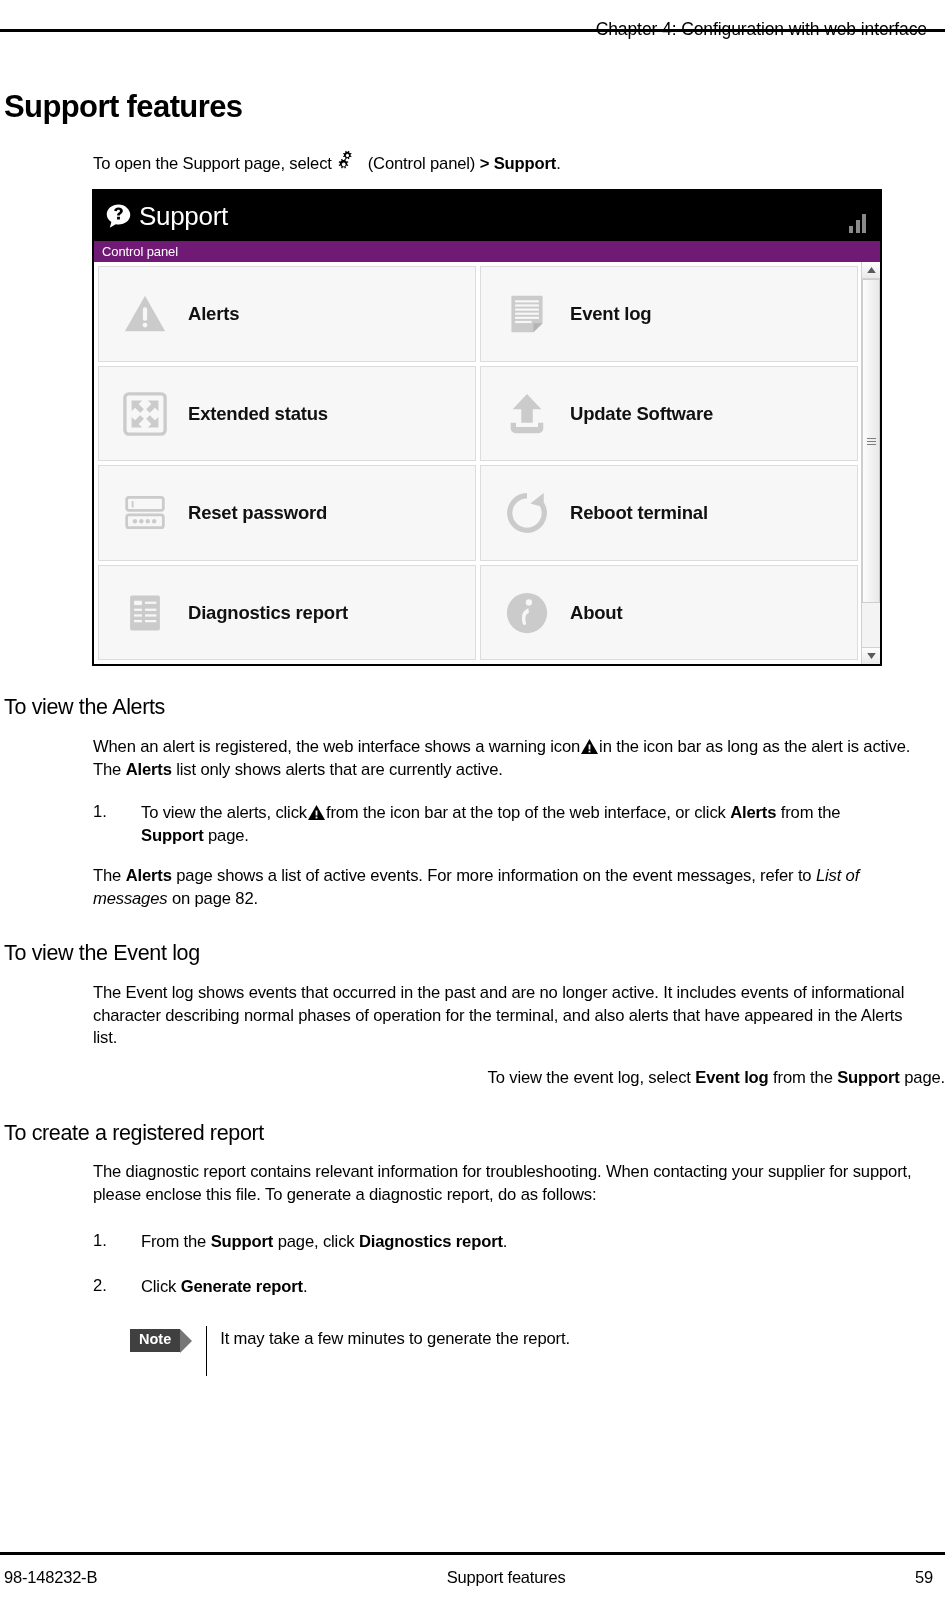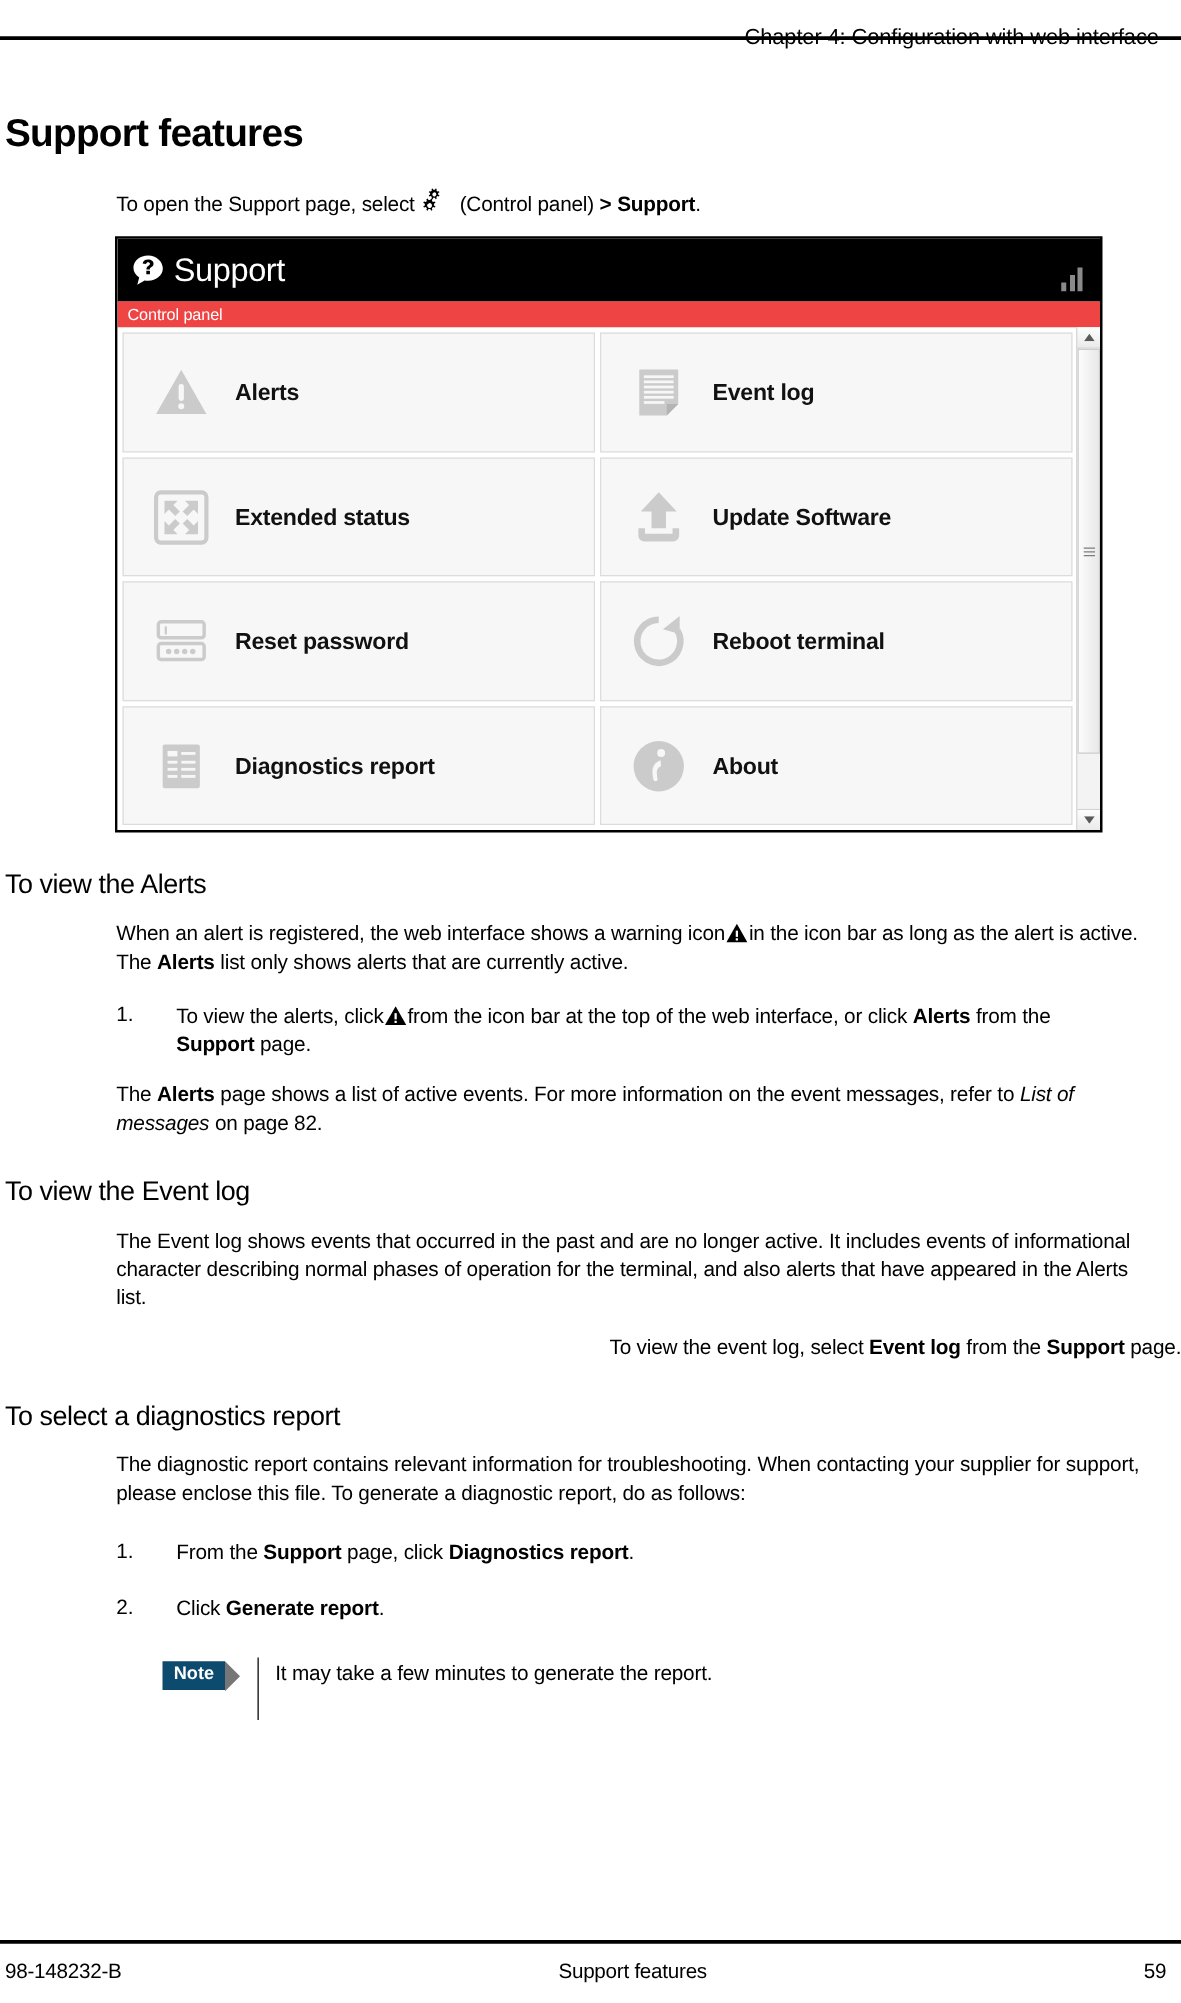--- a/index.html
+++ b/index.html
@@ -145,21 +145,21 @@
     display: block;
     width: 4px;
     background: #8a8a8a;
   }
   .sb1 { height: 7px; }
   .sb2 { height: 13px; }
   .sb3 { height: 19px; }
 
   .shot-breadcrumb {
     height: 21px;
-    background: #ef4444;
+    background: #701a75;
     color: #ffffff;
     font-size: 13px;
     display: flex;
     align-items: center;
     padding-left: 8px;
     letter-spacing: -0.1px;
   }
 
   .shot-body {
     position: absolute;
@@ -231,21 +231,21 @@
   }
 
   
   .note-box {
     display: flex;
     align-items: flex-start;
     margin-left: 130px;
   }
   .note-badge {
     position: relative;
-    background: #0c4a6e;
+    background: #404040;
     color: #ffffff;
     font-size: 14.5px;
     font-weight: bold;
     padding: 2px 9px 3px 9px;
     line-height: 1.2;
     margin-top: 3px;
     flex: 0 0 auto;
   }
   .note-badge::after {
     content: "";
@@ -523,21 +523,21 @@
   <p class="para indent" style="margin:16px 0 0 93px;width:830px;">The Event log shows events that occurred in the past and are no longer active. It includes events of informational character describing normal phases of operation for the terminal, and also alerts that have appeared in the Alerts list.</p>
 
   <p class="para indent" style="margin:17px 0 0 93px;text-align:right;">
     <span>To view the event log, select</span>
     <b>Event log</b>
     <span>from the</span>
     <b>Support</b>
     <span>page.</span>
   </p>
 
-  <h2 class="sub-title" style="margin:32px 0 0 4px;">To select a diagnostics report</h2>
+  <h2 class="sub-title" style="margin:32px 0 0 4px;">To create a registered report</h2>
 
   <p class="para indent" style="margin:16px 0 0 93px;width:832px;">The diagnostic report contains relevant information for troubleshooting. When contacting your supplier for support, please enclose this file. To generate a diagnostic report, do as follows:</p>
 
   <ol class="steps indent" style="margin:24px 0 0 93px;">
     <li style="margin-bottom:22px;">
       <span class="num">1.</span>
       <span class="listitem-text">
         <span>From the</span>
         <b>Support</b>
         <span>page, click</span>

